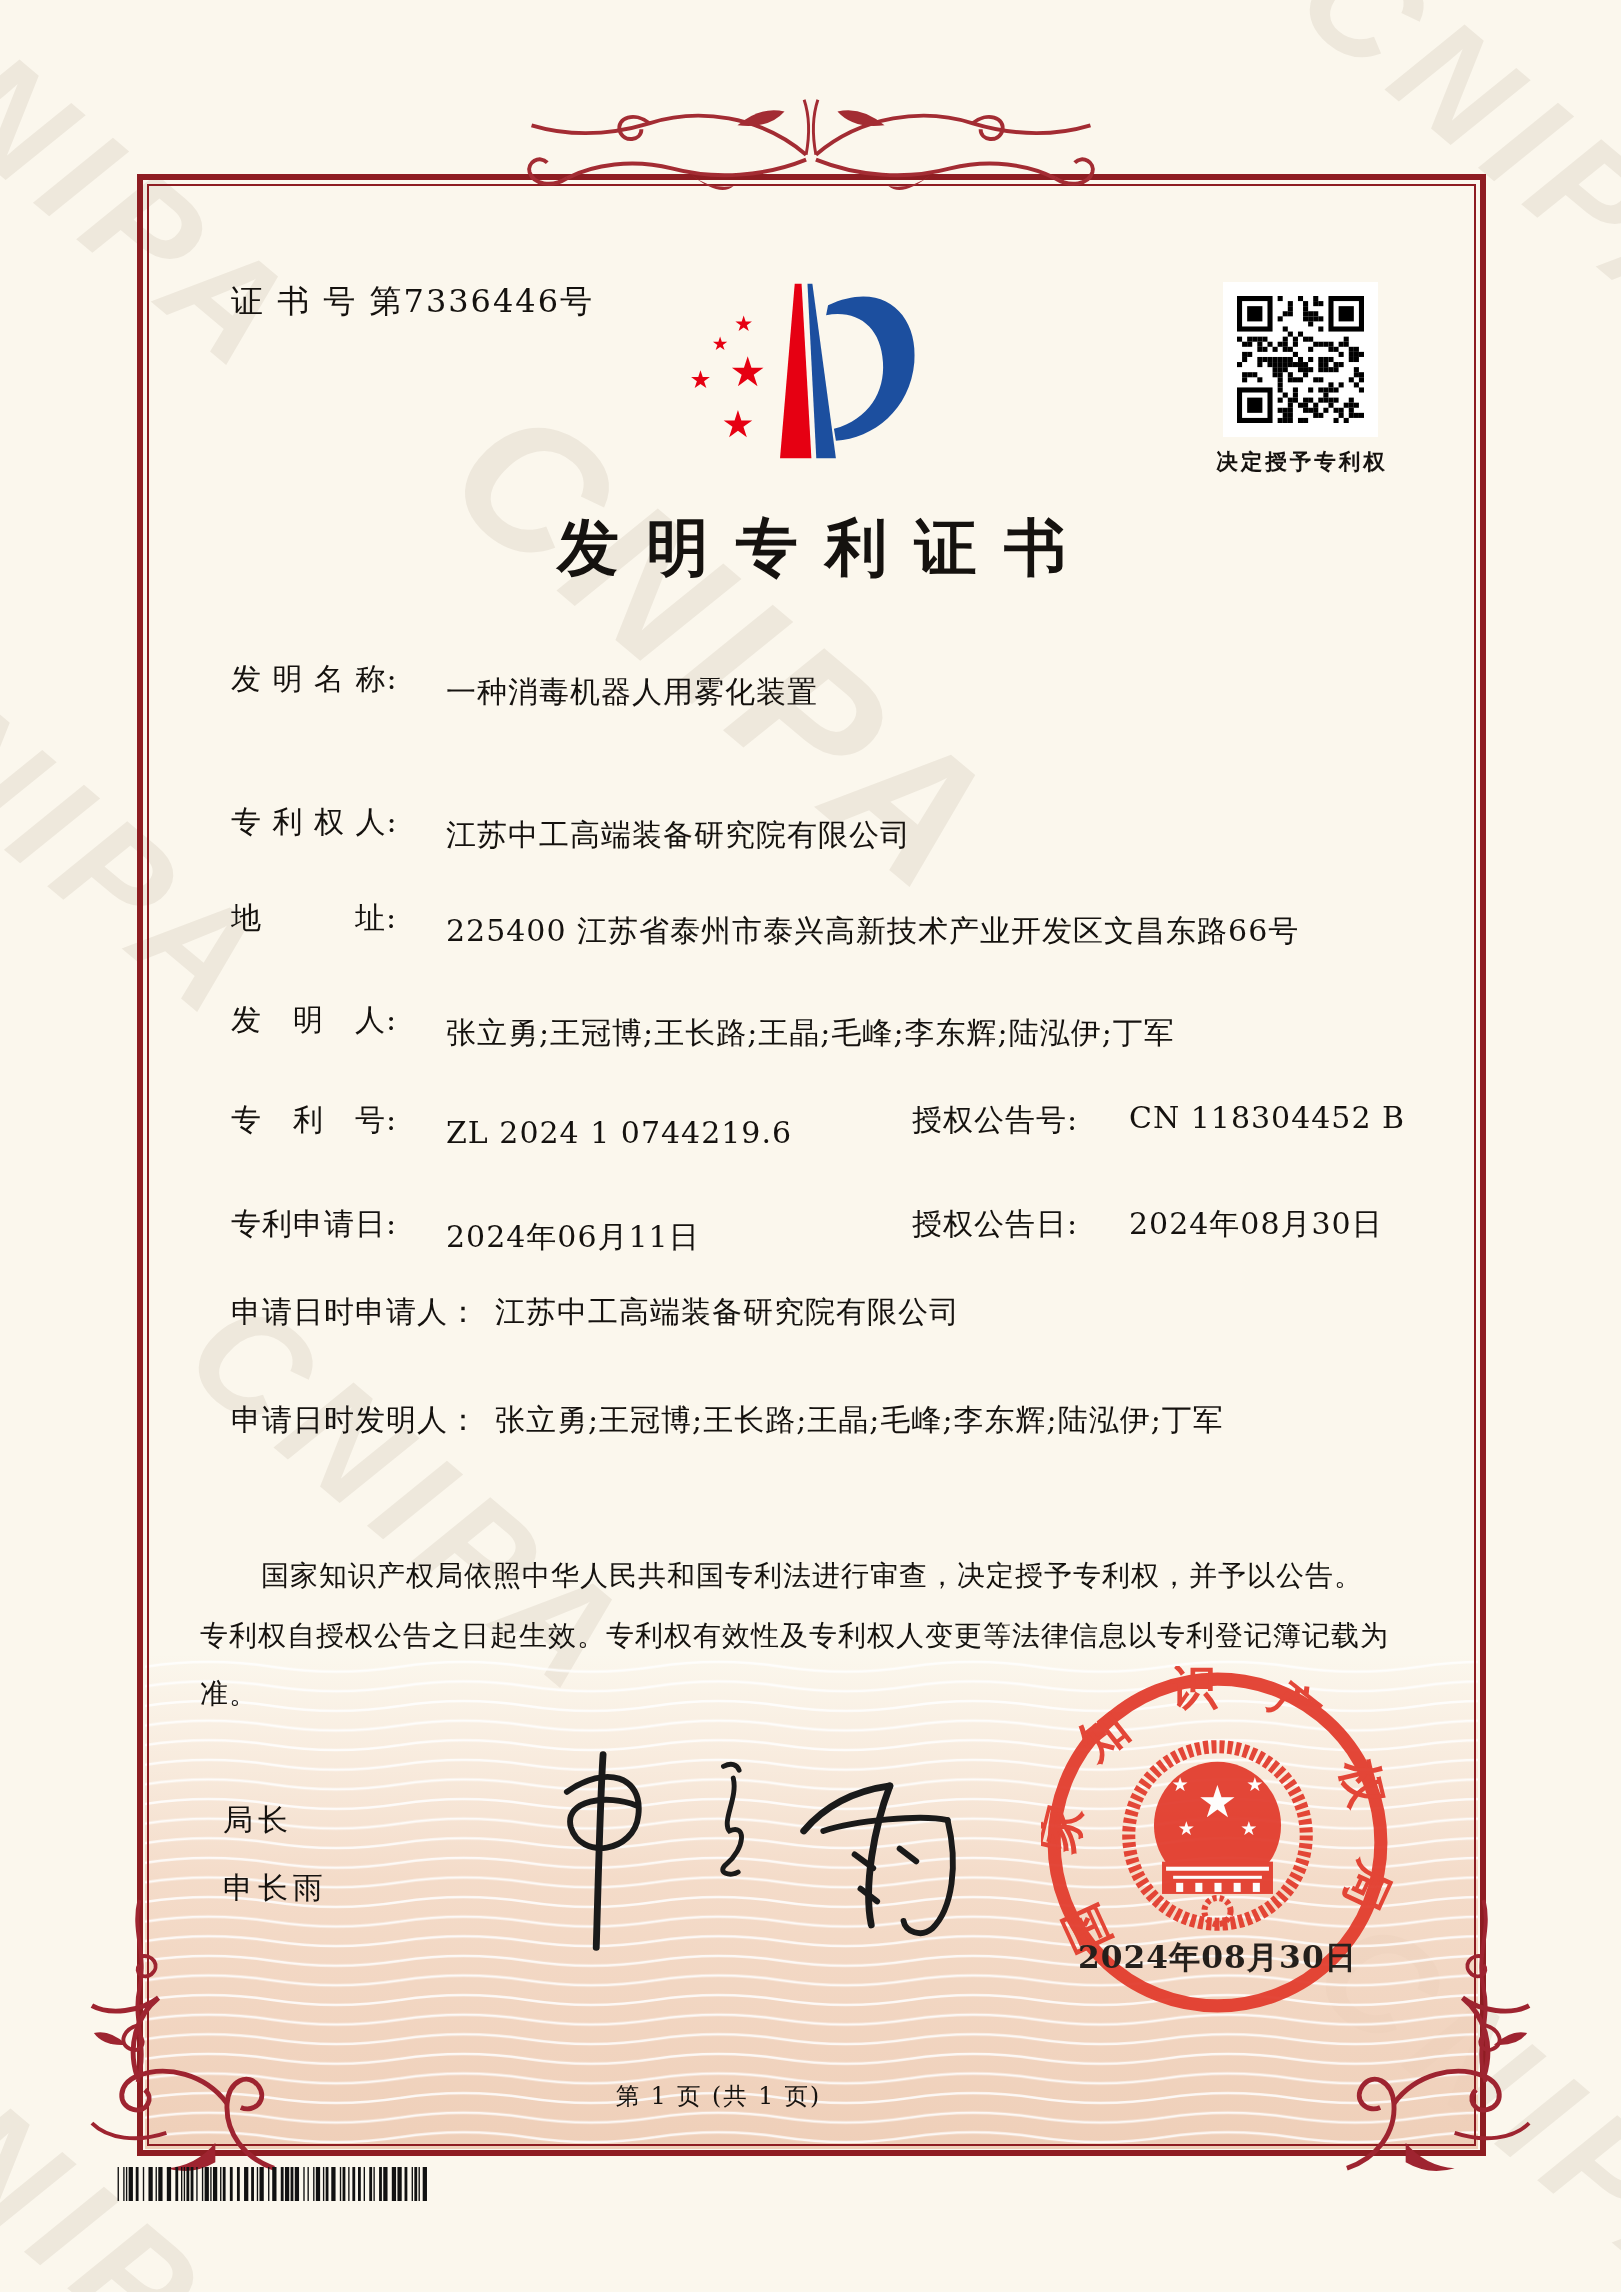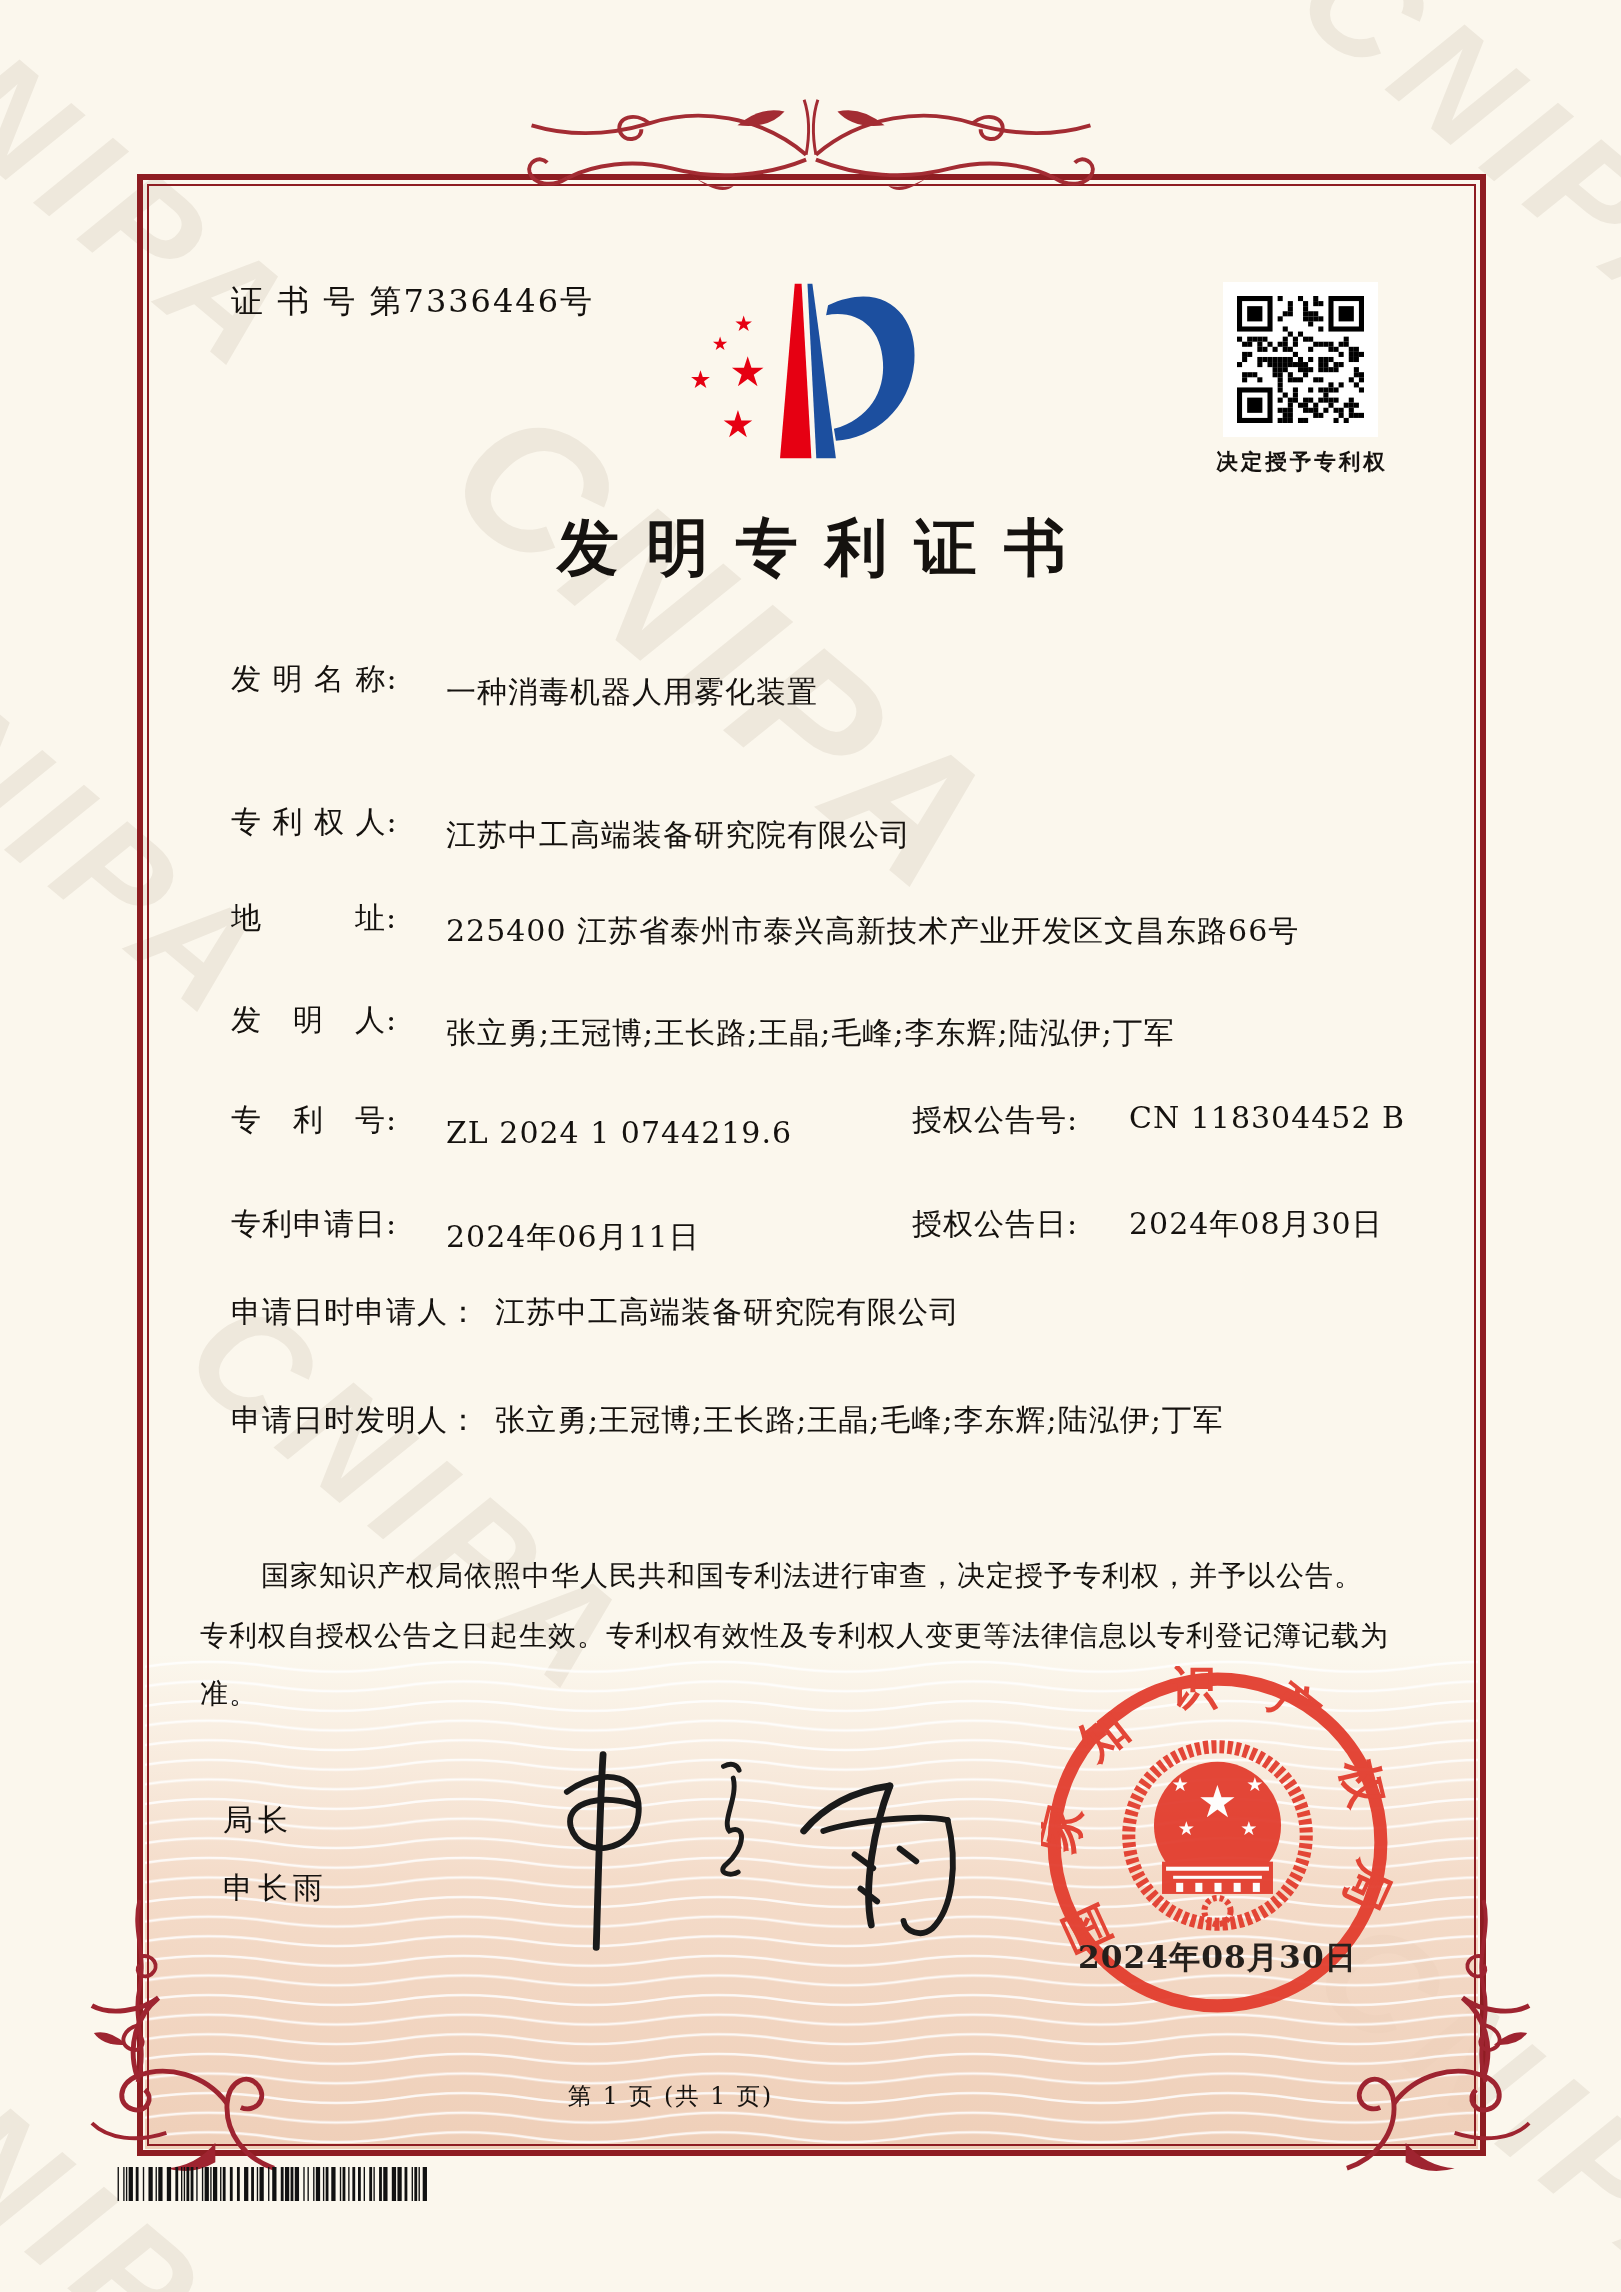--- a/index.html
+++ b/index.html
@@ -24,21 +24,21 @@
          letter-spacing:27.4px;text-indent:27.4px;}
   .row{position:absolute;left:0;top:0;width:1621px;font-size:30px;letter-spacing:1px;}
   .lbl{position:absolute;left:231px;white-space:pre;}
   .val{position:absolute;left:446px;width:908px;line-height:49px;margin-top:8px;}
   .lbl2{position:absolute;left:912px;white-space:pre;}
   .val2{position:absolute;left:1129px;width:412px;}
   .val-inline{position:absolute;left:495px;width:961px;}
   .legal{left:200px;top:1549px;width:1231px;font-size:28px;line-height:58px;letter-spacing:1px;}
   .legal .l1{padding-left:61px;font-family:Liberation Mono, monospace;}
   .signer{left:223px;font-size:30px;letter-spacing:4.9px;}
-  .footerpage{left:137px;top:2080px;width:1067px;text-align:center;font-size:23.5px;letter-spacing:2px;}
+  .footerpage{left:137px;top:2080px;width:1067px;text-align:center;font-size:23.5px;letter-spacing:2px;padding-left:48px;}
   .qrbox{left:1223px;top:282px;width:155px;height:155px;background:#ffffff;}
   .qrbox svg{position:absolute;left:13.7px;top:13.7px;}
   .qrcap{left:1206px;top:447px;width:192px;text-align:center;font-size:21.6px;font-weight:700;letter-spacing:2.9px;}
   svg{display:block;}
 </style>
 </head>
 <body>
 
 <div>
 

